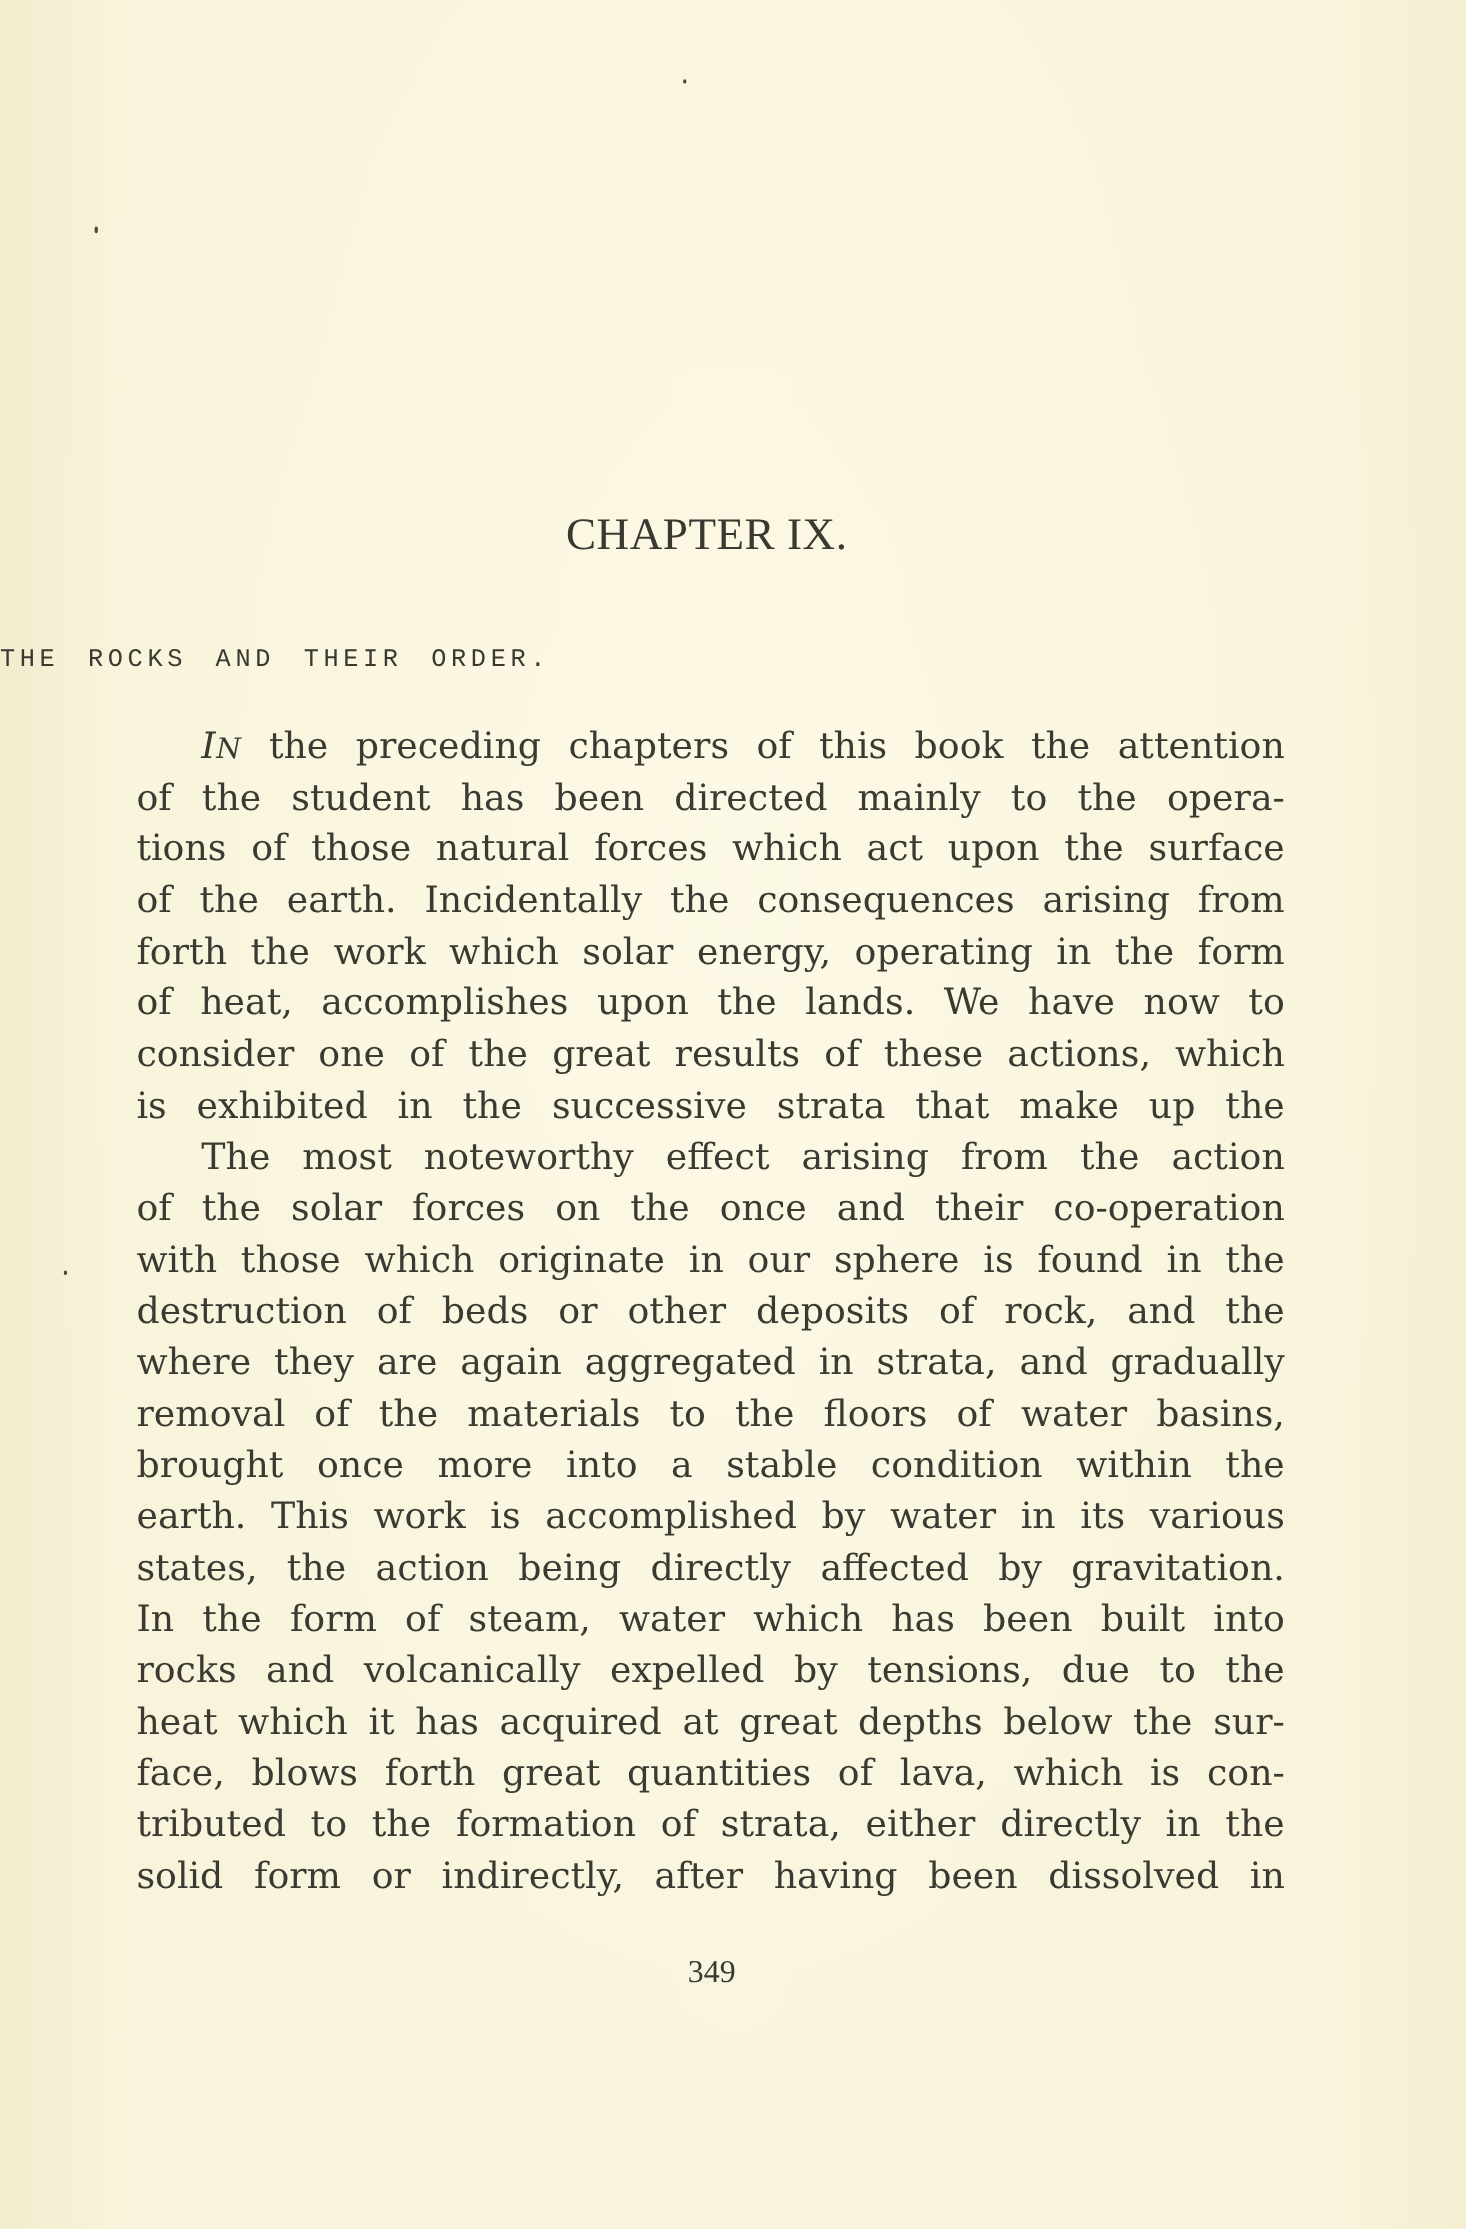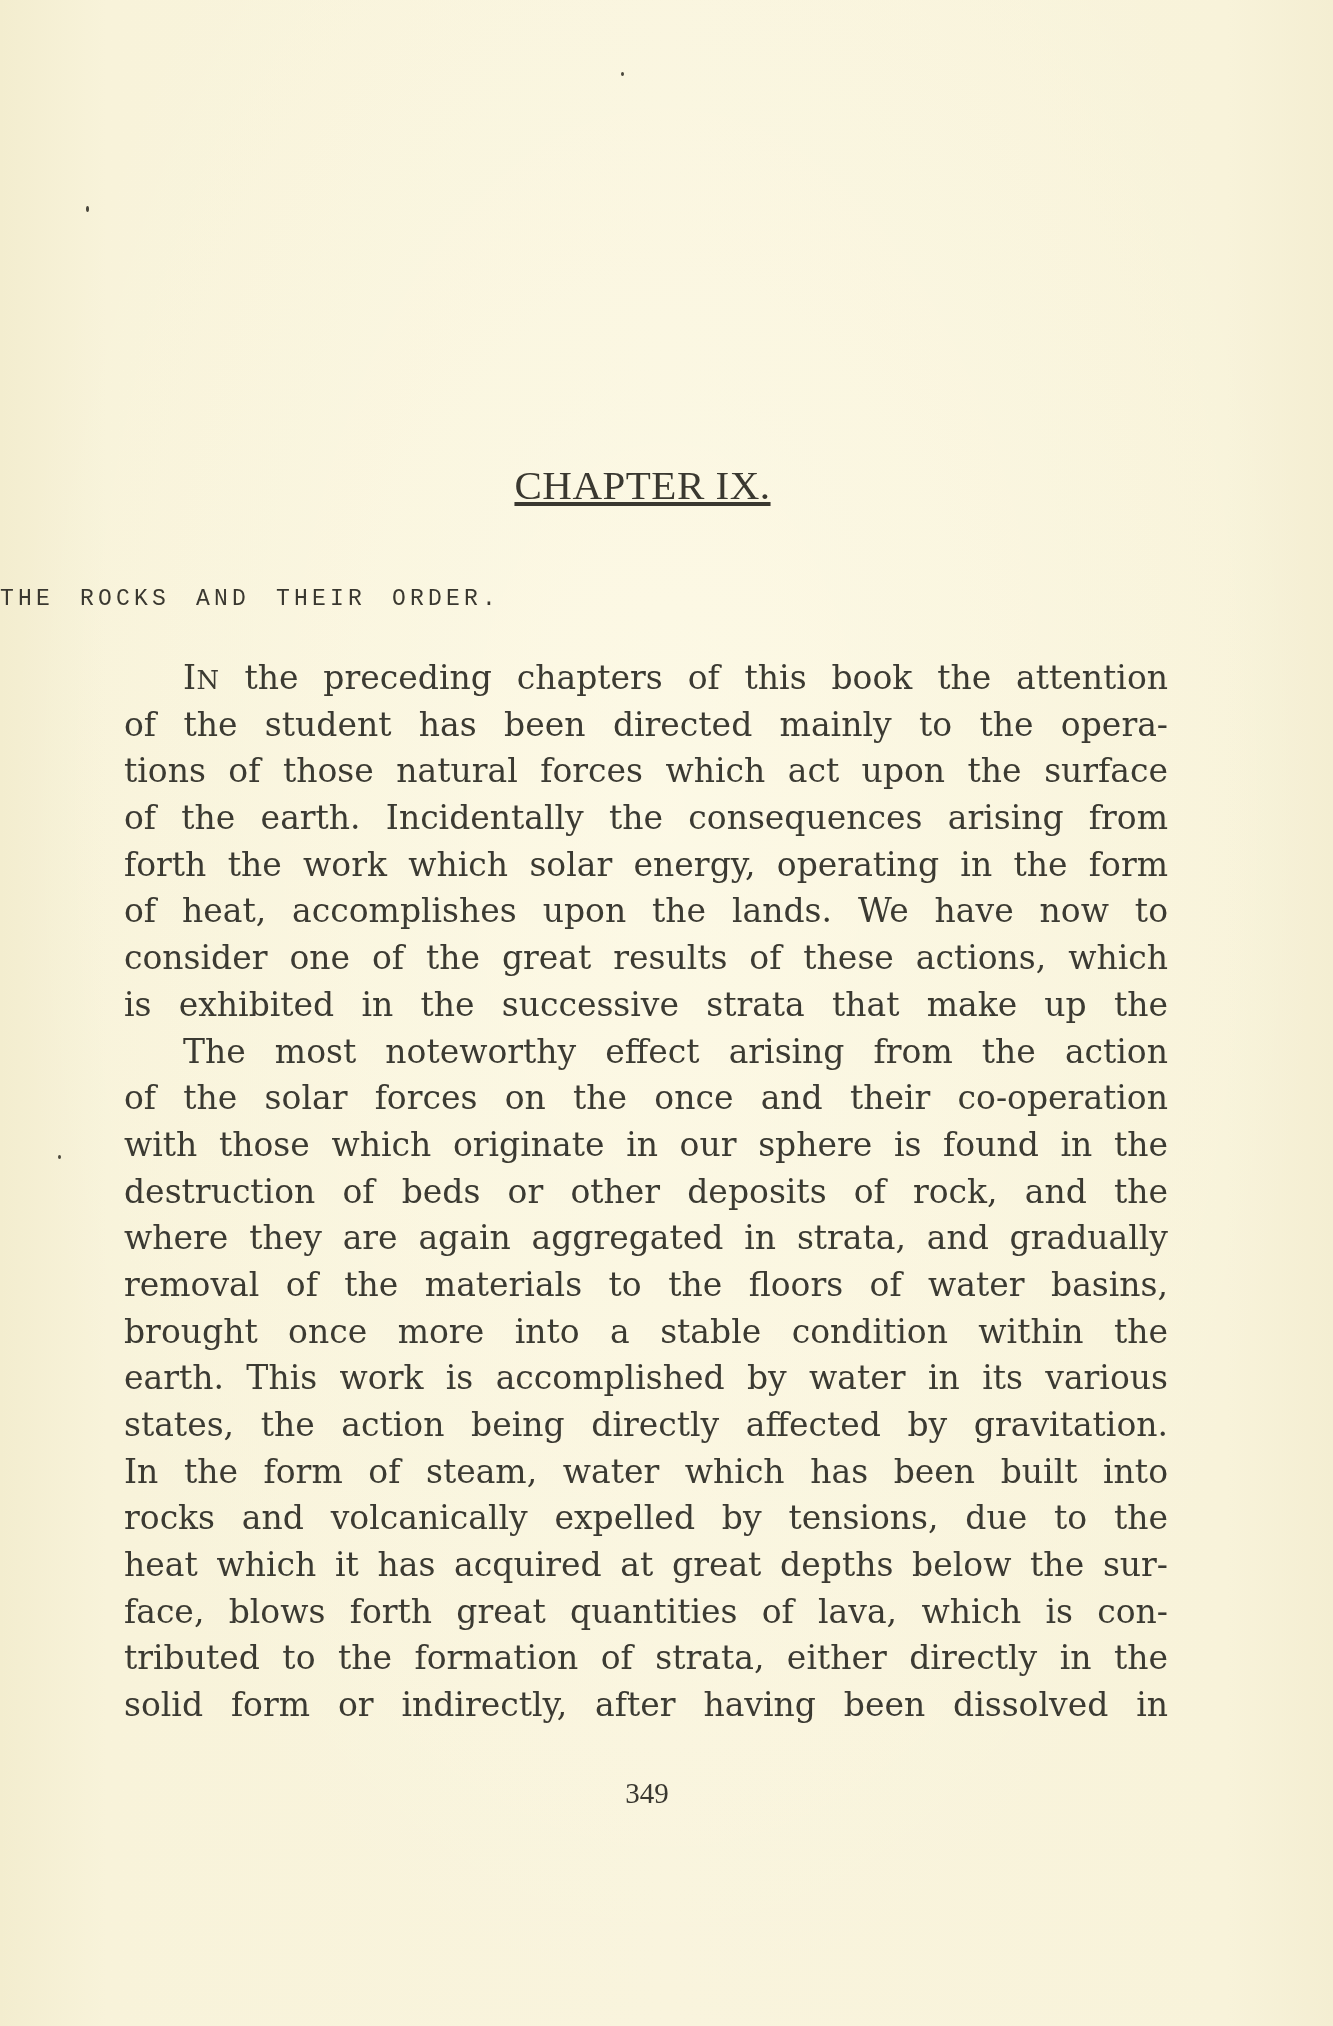--- a/index.html
+++ b/index.html
@@ -33,21 +33,20 @@
       position: absolute;
       left: 0;
       width: 1285px;
       top: 462px;
       text-align: center;
       font-family: "Liberation Serif", "DejaVu Serif", serif;
       font-size: 41px;
       letter-spacing: 0.5px;
       line-height: 46px;
       color: #3a3830;
-      text-decoration: underline;
     }
     .chapter-subtitle {
       position: absolute;
       left: 0;
       width: 1285px;
       top: 584px;
       text-align: left;
       font-family: Liberation Mono, monospace;
       font-size: 23px;
       letter-spacing: 4.2px;
@@ -101,21 +100,21 @@
   <span class="speck" style="left:621px;top:72px;width:3px;height:4px;"></span>
   <span class="speck" style="left:86px;top:206px;width:3px;height:6px;"></span>
   <span class="speck" style="left:58px;top:1155px;width:3px;height:4px;"></span>
 
   <div class="chapter-title">CHAPTER IX.</div>
   <div class="chapter-subtitle">THE ROCKS AND THEIR ORDER.</div>
 
   <div class="body-text">
 
     <div>
-      <div class="line indent"><span class="sc" style="font-size:1em;"><span style="font-size:1em;">I</span><span class="sc" id="dropRest" style="font-size: 0.78em;">N</span></span> <span>the preceding chapters of this book the attention</span></div>
+      <div class="line indent"><span class="sc" style="font-size:1em;font-style:italic;"><span style="font-size:1em;">I</span><span class="sc" id="dropRest" style="font-size: 0.78em;">N</span></span> <span>the preceding chapters of this book the attention</span></div>
       <div class="line">of the student has been directed mainly to the opera-</div>
       <div class="line">tions of those natural forces which act upon the surface</div>
       <div class="line">of the earth.  Incidentally the consequences arising from</div>
       <div class="line">forth the work which solar energy, operating in the form</div>
       <div class="line">of heat, accomplishes upon the lands.  We have now to</div>
       <div class="line">consider one of the great results of these actions, which</div>
       <div class="line">is exhibited in the successive strata that make up the</div>
     </div>
 
     <div>

